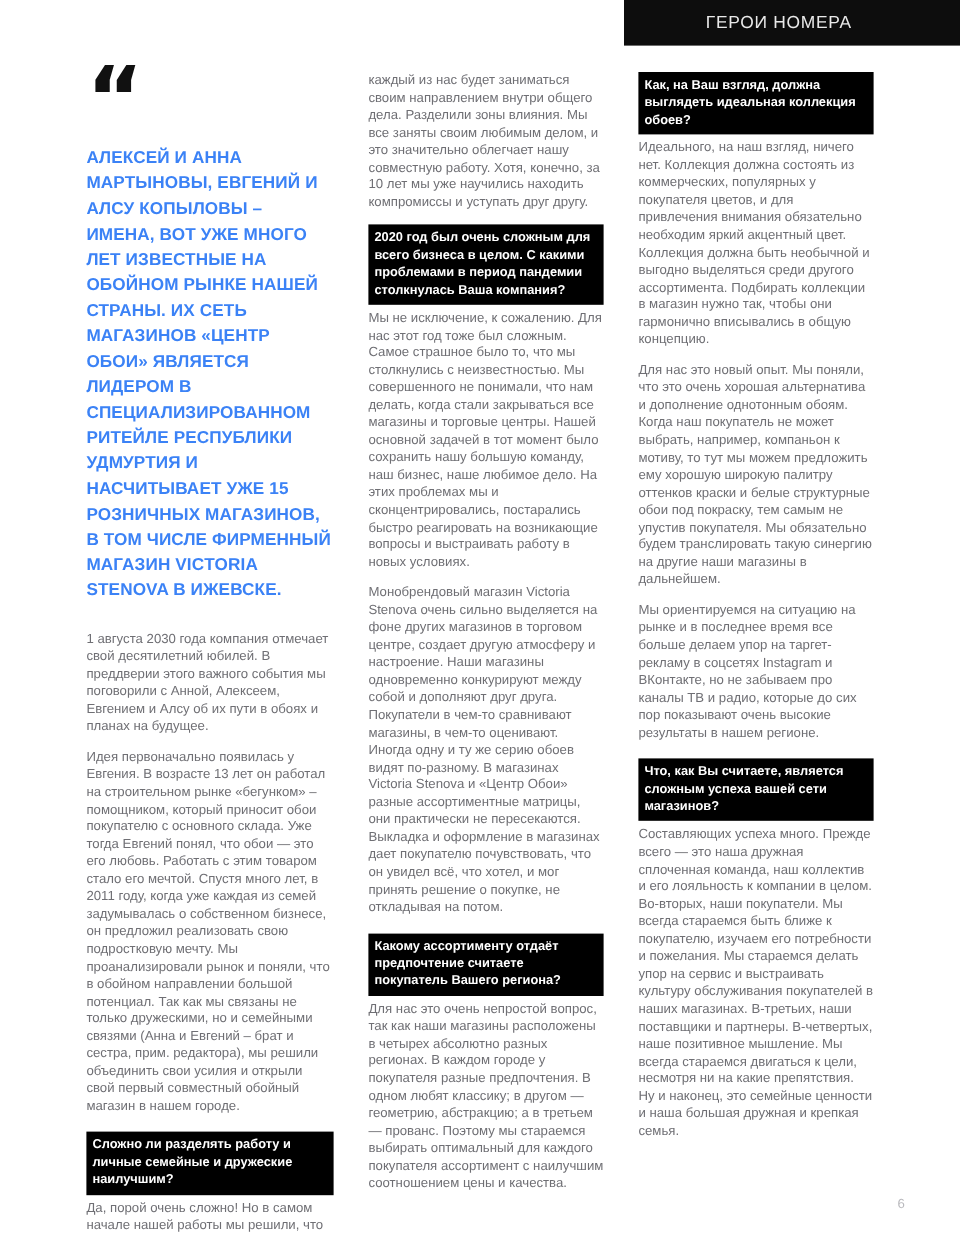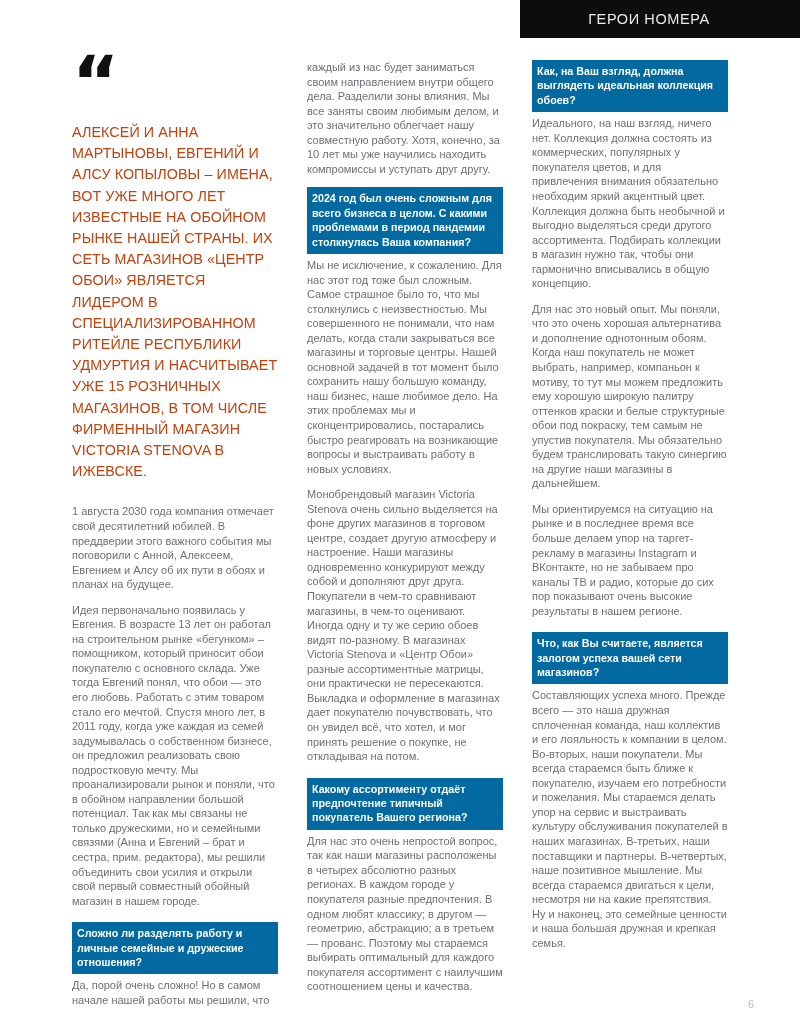--- a/index.html
+++ b/index.html
@@ -61,43 +61,43 @@
     font-weight: 700;
     line-height: 0.62;
     color: #111111;
     letter-spacing: -2px;
     margin: 0 0 16px 0;
     height: 46px;
   }
 
   
   .lead {
-    color: #c2410c;
+    color: #3b82f6;
     font-size: 14.3px;
     line-height: 21.2px;
     letter-spacing: 0.1px;
     text-transform: uppercase;
     margin: 0 0 22px 0;
-    font-weight: 400;
+    font-weight: 700;
   }
 
   
   .body-text {
     color: #6f6f74;
     font-size: 11px;
     line-height: 14.55px;
     margin: 0 0 11px 0;
     text-align: left;
     font-weight: 400;
   }
   .body-text.tight { margin-bottom: 0; }
 
   
   .qbar {
-    background: #0369a1;
+    background: #000000;
     color: #ffffff;
     font-size: 10.7px;
     line-height: 14.4px;
     font-weight: 700;
     padding: 4px 5px 5px 5px;
     margin: 0 0 4px 0;
     display: block;
   }
   .qbar.spaced { margin-top: 14px; }
 
@@ -118,37 +118,37 @@
 
   <div id="header-band">
     <div class="kicker">ГЕРОИ НОМЕРА</div>
   </div>
 
   <div class="col" id="col-left">
     <div class="bigquote">“</div>
     <p class="lead">АЛЕКСЕЙ И АННА МАРТЫНОВЫ, ЕВГЕНИЙ И АЛСУ КОПЫЛОВЫ – ИМЕНА, ВОТ УЖЕ МНОГО ЛЕТ ИЗВЕСТНЫЕ НА ОБОЙНОМ РЫНКЕ НАШЕЙ СТРАНЫ. ИХ СЕТЬ МАГАЗИНОВ «ЦЕНТР ОБОИ» ЯВЛЯЕТСЯ ЛИДЕРОМ В СПЕЦИАЛИЗИРОВАННОМ РИТЕЙЛЕ РЕСПУБЛИКИ УДМУРТИЯ И НАСЧИТЫВАЕТ УЖЕ 15 РОЗНИЧНЫХ МАГАЗИНОВ, В ТОМ ЧИСЛЕ ФИРМЕННЫЙ МАГАЗИН VICTORIA STENOVA В ИЖЕВСКЕ.</p>
     <p class="body-text">1 августа 2030 года компания отмечает свой десятилетний юбилей. В преддверии этого важного события мы поговорили с Анной, Алексеем, Евгением и Алсу об их пути в обоях и планах на будущее.</p>
     <p class="body-text">Идея первоначально появилась у Евгения. В возрасте 13 лет он работал на строительном рынке «бегунком» – помощником, который приносит обои покупателю с основного склада. Уже тогда Евгений понял, что обои — это его любовь. Работать с этим товаром стало его мечтой. Спустя много лет, в 2011 году, когда уже каждая из семей задумывалась о собственном бизнесе, он предложил реализовать свою подростковую мечту. Мы проанализировали рынок и поняли, что в обойном направлении большой потенциал. Так как мы связаны не только дружескими, но и семейными связями (Анна и Евгений – брат и сестра, прим. редактора), мы решили объединить свои усилия и открыли свой первый совместный обойный магазин в нашем городе.</p>
-    <div class="qbar spaced">Сложно ли разделять работу и личные семейные и дружеские отношения?</div>
+    <div class="qbar spaced">Сложно ли разделять работу и личные семейные и дружеские наилучшим?</div>
     <p class="body-text tight">Да, порой очень сложно! Но в самом начале нашей работы мы решили, что</p>
   </div>
 
   <div class="col" id="col-mid">
     <p class="body-text">каждый из нас будет заниматься своим направлением внутри общего дела. Разделили зоны влияния. Мы все заняты своим любимым делом, и это значительно облегчает нашу совместную работу. Хотя, конечно, за 10 лет мы уже научились находить компромиссы и уступать друг другу.</p>
-    <div class="qbar">2024 год был очень сложным для всего бизнеса в целом. С какими проблемами в период пандемии столкнулась Ваша компания?</div>
+    <div class="qbar">2020 год был очень сложным для всего бизнеса в целом. С какими проблемами в период пандемии столкнулась Ваша компания?</div>
     <p class="body-text">Мы не исключение, к сожалению. Для нас этот год тоже был сложным. Самое страшное было то, что мы столкнулись с неизвестностью. Мы совершенного не понимали, что нам делать, когда стали закрываться все магазины и торговые центры. Нашей основной задачей в тот момент было сохранить нашу большую команду, наш бизнес, наше любимое дело. На этих проблемах мы и сконцентрировались, постарались быстро реагировать на возникающие вопросы и выстраивать работу в новых условиях.</p>
     <p class="body-text">Монобрендовый магазин Victoria Stenova очень сильно выделяется на фоне других магазинов в торговом центре, создает другую атмосферу и настроение. Наши магазины одновременно конкурируют между собой и дополняют друг друга. Покупатели в чем-то сравнивают магазины, в чем-то оценивают. Иногда одну и ту же серию обоев видят по-разному. В магазинах Victoria Stenova и «Центр Обои» разные ассортиментные матрицы, они практически не пересекаются. Выкладка и оформление в магазинах дает покупателю почувствовать, что он увидел всё, что хотел, и мог принять решение о покупке, не откладывая на потом.</p>
-    <div class="qbar spaced">Какому ассортименту отдаёт предпочтение типичный покупатель Вашего региона?</div>
+    <div class="qbar spaced">Какому ассортименту отдаёт предпочтение считаете покупатель Вашего региона?</div>
     <p class="body-text tight">Для нас это очень непростой вопрос, так как наши магазины расположены в четырех абсолютно разных регионах. В каждом городе у покупателя разные предпочтения. В одном любят классику; в другом — геометрию, абстракцию; а в третьем — прованс. Поэтому мы стараемся выбирать оптимальный для каждого покупателя ассортимент с наилучшим соотношением цены и качества.</p>
   </div>
 
   <div class="col" id="col-right">
     <div class="qbar">Как, на Ваш взгляд, должна выглядеть идеальная коллекция обоев?</div>
     <p class="body-text">Идеального, на наш взгляд, ничего нет. Коллекция должна состоять из коммерческих, популярных у покупателя цветов, и для привлечения внимания обязательно необходим яркий акцентный цвет. Коллекция должна быть необычной и выгодно выделяться среди другого ассортимента. Подбирать коллекции в магазин нужно так, чтобы они гармонично вписывались в общую концепцию.</p>
     <p class="body-text">Для нас это новый опыт. Мы поняли, что это очень хорошая альтернатива и дополнение однотонным обоям. Когда наш покупатель не может выбрать, например, компаньон к мотиву, то тут мы можем предложить ему хорошую широкую палитру оттенков краски и белые структурные обои под покраску, тем самым не упустив покупателя. Мы обязательно будем транслировать такую синергию на другие наши магазины в дальнейшем.</p>
-    <p class="body-text">Мы ориентируемся на ситуацию на рынке и в последнее время все больше делаем упор на таргет-рекламу в магазины Instagram и ВКонтакте, но не забываем про каналы ТВ и радио, которые до сих пор показывают очень высокие результаты в нашем регионе.</p>
-    <div class="qbar spaced">Что, как Вы считаете, является залогом успеха вашей сети магазинов?</div>
+    <p class="body-text">Мы ориентируемся на ситуацию на рынке и в последнее время все больше делаем упор на таргет-рекламу в соцсетях Instagram и ВКонтакте, но не забываем про каналы ТВ и радио, которые до сих пор показывают очень высокие результаты в нашем регионе.</p>
+    <div class="qbar spaced">Что, как Вы считаете, является сложным успеха вашей сети магазинов?</div>
     <p class="body-text tight">Составляющих успеха много. Прежде всего — это наша дружная сплоченная команда, наш коллектив и его лояльность к компании в целом. Во-вторых, наши покупатели. Мы всегда стараемся быть ближе к покупателю, изучаем его потребности и пожелания. Мы стараемся делать упор на сервис и выстраивать культуру обслуживания покупателей в наших магазинах. В-третьих, наши поставщики и партнеры. В-четвертых, наше позитивное мышление. Мы всегда стараемся двигаться к цели, несмотря ни на какие препятствия. Ну и наконец, это семейные ценности и наша большая дружная и крепкая семья.</p>
   </div>
 
   <div id="folio">6</div>
 
 </div>
 
 </body></html>

